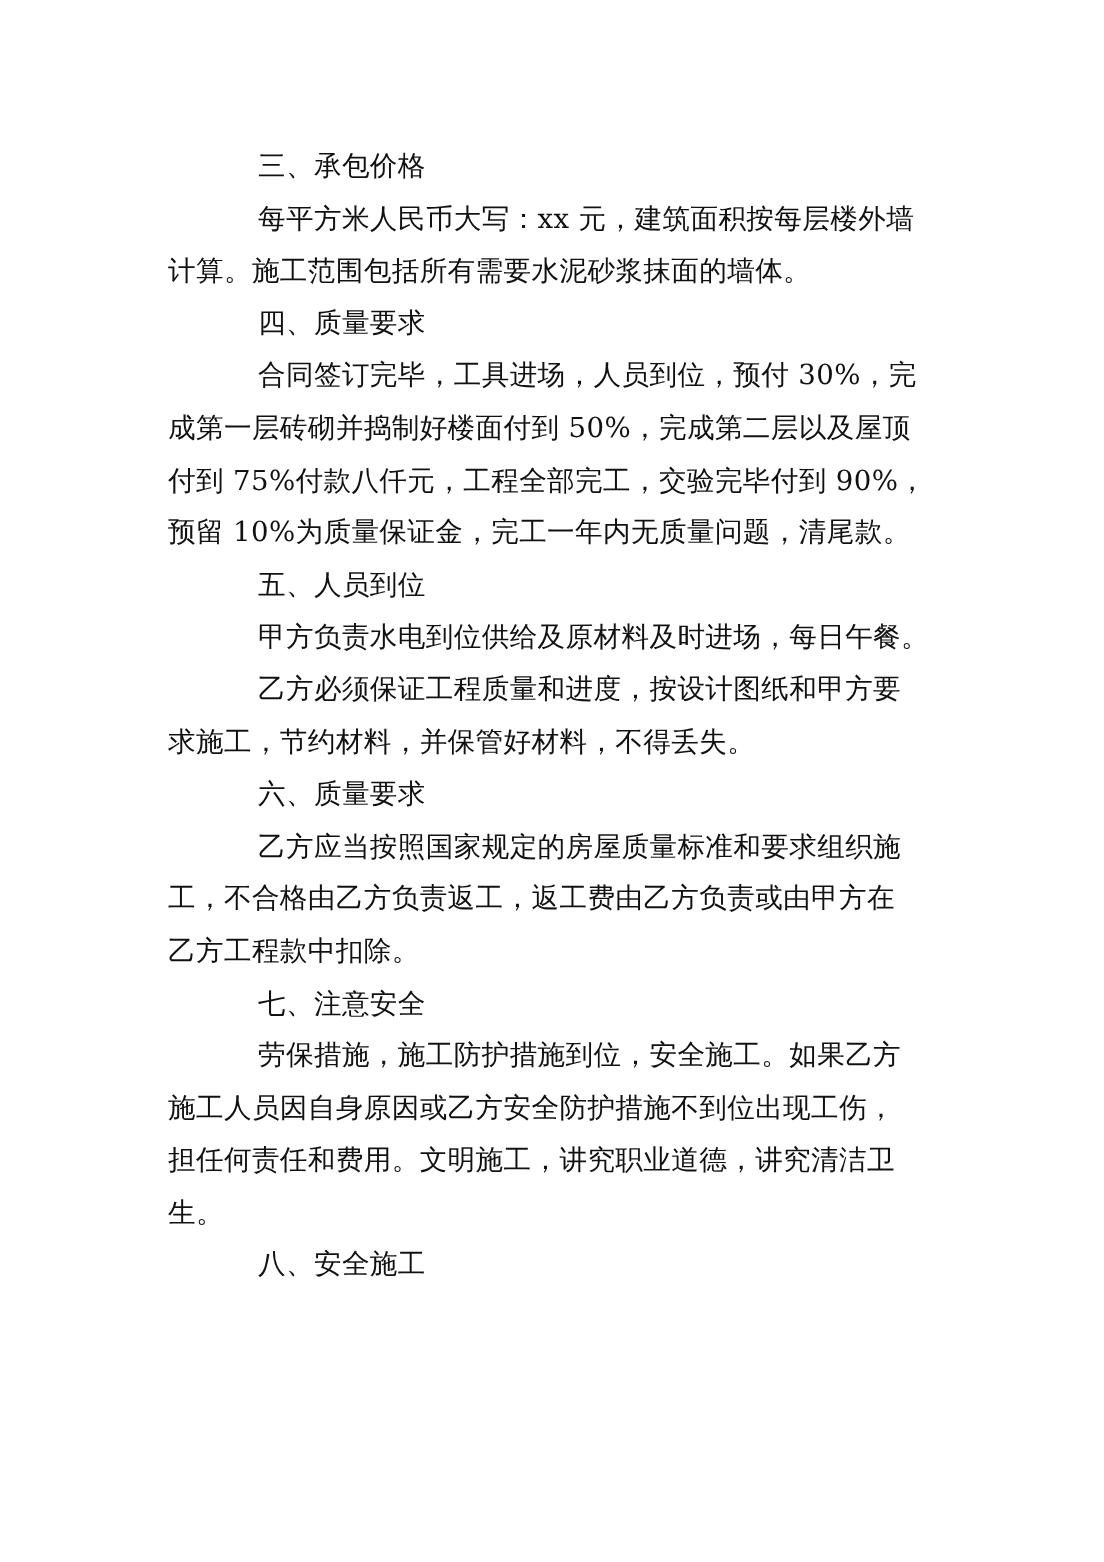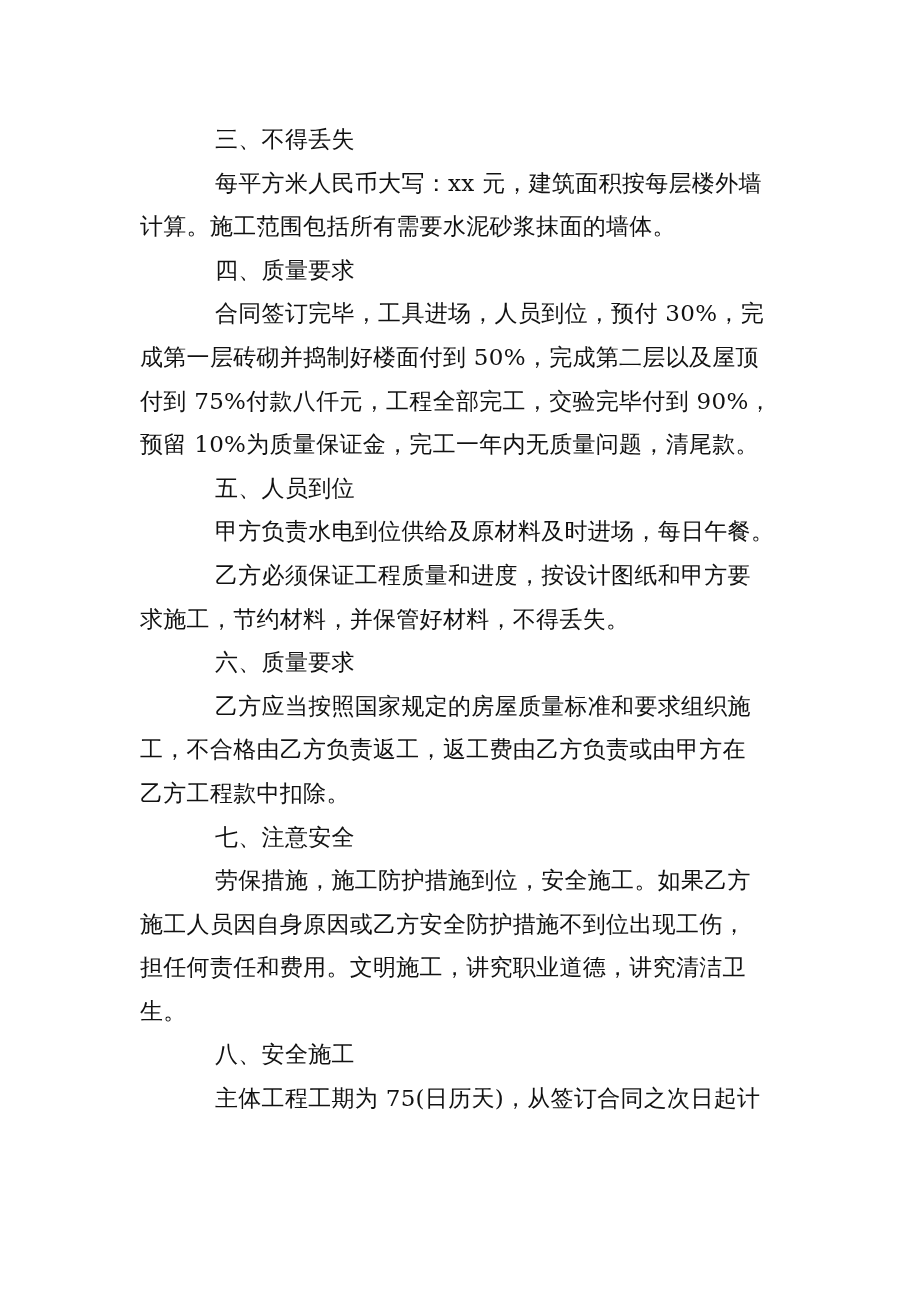--- a/index.html
+++ b/index.html
@@ -20,21 +20,21 @@
     font-size: 58px; color: #e4e4e4; letter-spacing: 1px;
     z-index: -1; user-select: none;
   }
 </style>
 </head>
 <body>
 
 <div class="watermark">www.zixin.com.cn</div>
 
 <div class="page">
-  <div class="line indent">三、不得丢失</div>
+  <div class="line indent">三、承包价格</div>
   <div class="line indent">每平方米人民币大写：xx 元，建筑面积按每层楼外墙</div>
   <div class="line">计算。施工范围包括所有需要水泥砂浆抹面的墙体。</div>
   <div class="line indent">四、质量要求</div>
   <div class="line indent">合同签订完毕，工具进场，人员到位，预付 30%，完</div>
   <div class="line">成第一层砖砌并捣制好楼面付到 50%，完成第二层以及屋顶</div>
   <div class="line">付到 75%付款八仟元，工程全部完工，交验完毕付到 90%，</div>
   <div class="line">预留 10%为质量保证金，完工一年内无质量问题，清尾款。</div>
   <div class="line indent">五、人员到位</div>
   <div class="line indent">甲方负责水电到位供给及原材料及时进场，每日午餐。</div>
   <div class="line indent">乙方必须保证工程质量和进度，按设计图纸和甲方要</div>
@@ -42,14 +42,13 @@
   <div class="line indent">六、质量要求</div>
   <div class="line indent">乙方应当按照国家规定的房屋质量标准和要求组织施</div>
   <div class="line">工，不合格由乙方负责返工，返工费由乙方负责或由甲方在</div>
   <div class="line">乙方工程款中扣除。</div>
   <div class="line indent">七、注意安全</div>
   <div class="line indent">劳保措施，施工防护措施到位，安全施工。如果乙方</div>
   <div class="line">施工人员因自身原因或乙方安全防护措施不到位出现工伤，</div>
   <div class="line">担任何责任和费用。文明施工，讲究职业道德，讲究清洁卫</div>
   <div class="line">生。</div>
   <div class="line indent">八、安全施工</div>
-  <div class="line indent">主体工程工期为 75(日历天)，从签订合同之次日起计</div>
 </div>
 
 </body></html>

